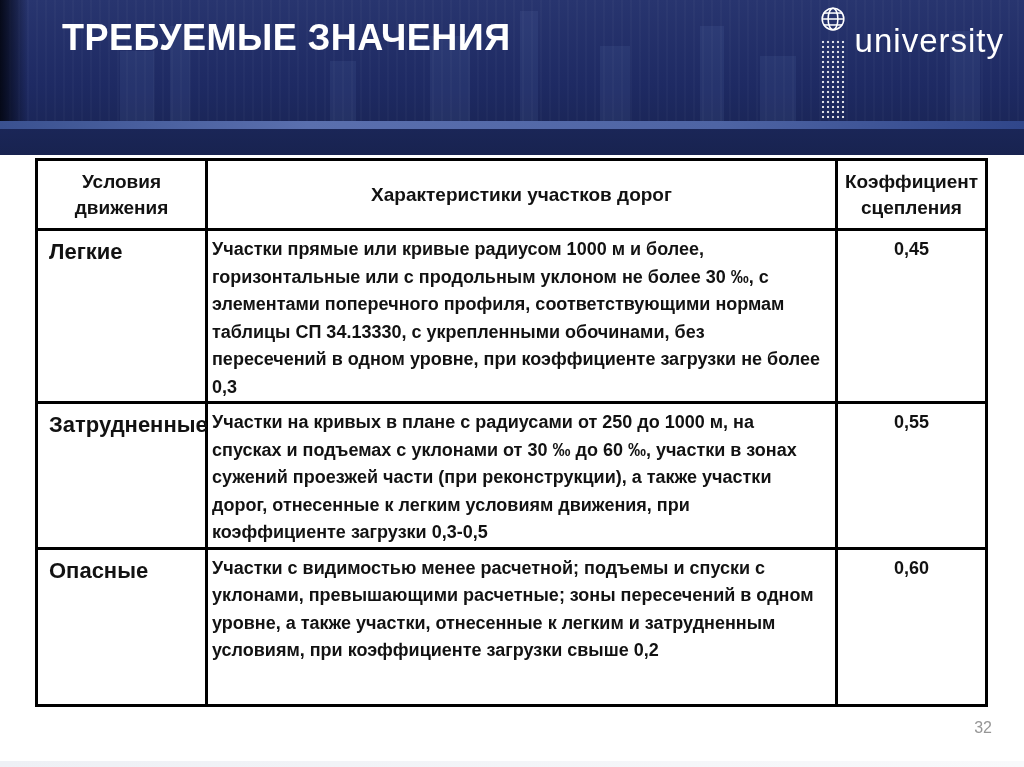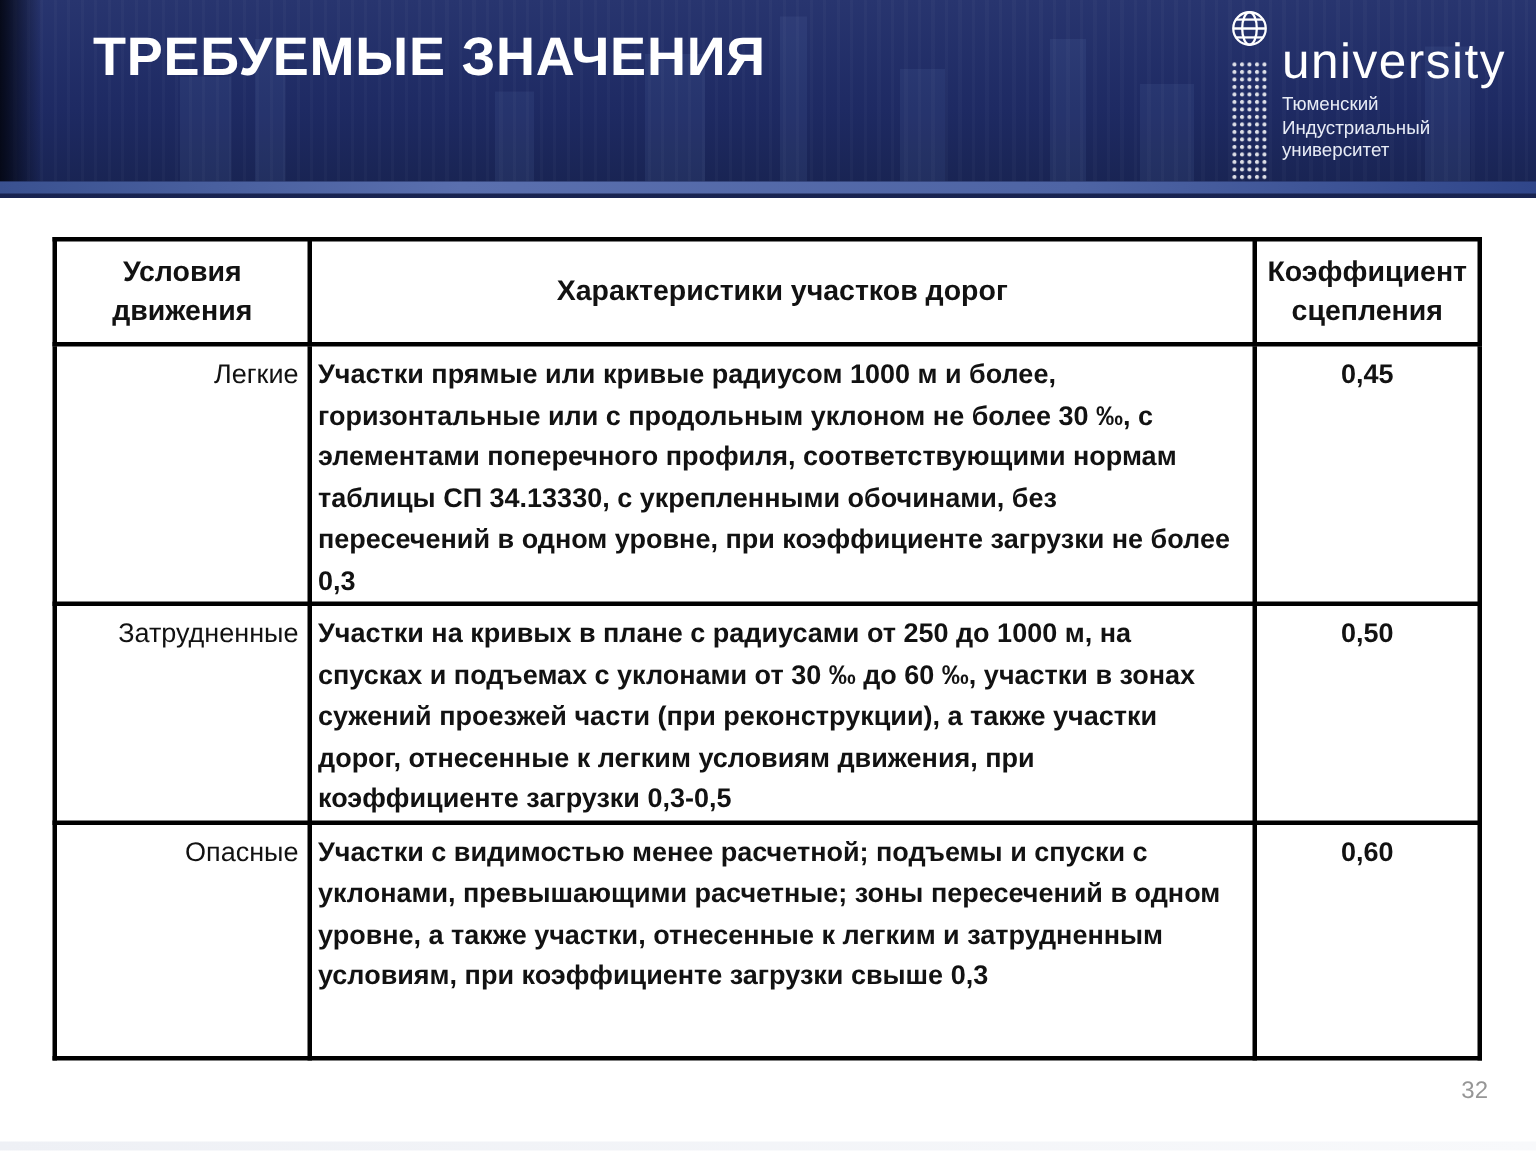--- a/index.html
+++ b/index.html
@@ -3,21 +3,21 @@
 <meta charset="utf-8">
 <style>
   html,body{margin:0;padding:0;}
   body{
     width:1024px;height:767px;position:relative;overflow:hidden;
     background:#ffffff;
     font-family:"Liberation Sans","DejaVu Sans",sans-serif;
   }
   
   .header{
-    position:absolute;left:0;top:0;width:1024px;height:132px;
+    position:absolute;left:0;top:0;width:1024px;height:155px;
     background:linear-gradient(180deg,#28356f 0%,#1e2a63 55%,#182350 100%);
   }
   .city{position:absolute;left:0;top:0;width:1024px;height:121px;overflow:hidden;}
   .b{position:absolute;bottom:0;background:rgba(120,145,210,0.10);}
   .city-tex{
     position:absolute;left:0;top:0;width:1024px;height:121px;
     background:repeating-linear-gradient(90deg,rgba(255,255,255,0.025) 0 2px,transparent 2px 9px);
   }
   .edge-left{
     position:absolute;left:0;top:0;width:28px;height:121px;
@@ -56,21 +56,21 @@
   }
   table.coef th,table.coef td{border:3px solid #000;}
   table.coef th{
     font-size:19px;font-weight:bold;text-align:center;vertical-align:middle;
     padding:2px 6px;line-height:26px;
   }
   tr.hdr{height:70px;}
   tr.r1{height:169px;} tr.r2{height:145px;} tr.r3{height:157px;}
   col.c1{width:170px;} col.c2{width:630px;} col.c3{width:150px;}
   td.cond{
-    vertical-align:top;text-align:right;font-size:18px;font-weight:normal;
+    vertical-align:top;text-align:left;font-size:22px;font-weight:bold;
     padding:8px 6px 0 11px;
   }
   td.desc{
     vertical-align:top;text-align:left;font-size:18px;font-weight:bold;
     line-height:27.5px;padding:5px 14px 0 4px;
   }
   td.coefval{
     vertical-align:top;text-align:center;font-size:18px;font-weight:bold;
     padding-top:8px;
   }
@@ -112,25 +112,20 @@
             <ellipse cx="12" cy="12" rx="4.5" ry="10"></ellipse>
             <line x1="2" y1="12" x2="22" y2="12"></line>
             <line x1="3.5" y1="6.5" x2="20.5" y2="6.5"></line>
             <line x1="3.5" y1="17.5" x2="20.5" y2="17.5"></line>
           </svg>
         </span>
         <div class="logo-dots"></div>
       </div>
       <div class="logo-right">
         <div class="brand">university</div>
-        <div class="org">
-          <div>Тюменский</div>
-          <div>Индустриальный</div>
-          <div>университет</div>
-        </div>
       </div>
     </div>
   </div>
   <div class="accent"></div>
 
   <table class="coef">
     <colgroup>
         <col class="c1">
         <col class="c2">
         <col class="c3">
@@ -142,25 +137,25 @@
       <th>Коэффициент сцепления</th>
     </tr>
     <tr class="r1">
       <td class="cond">Легкие</td>
       <td class="desc">Участки прямые или кривые радиусом 1000 м и более, горизонтальные или с продольным уклоном не более 30 ‰, с элементами поперечного профиля, соответствующими нормам таблицы СП 34.13330, с укрепленными обочинами, без пересечений в одном уровне, при коэффициенте загрузки не более 0,3</td>
       <td class="coefval">0,45</td>
     </tr>
     <tr class="r2">
       <td class="cond">Затрудненные</td>
       <td class="desc">Участки на кривых в плане с радиусами от 250 до 1000 м, на спусках и подъемах с уклонами от 30 ‰ до 60 ‰, участки в зонах сужений проезжей части (при реконструкции), а также участки дорог, отнесенные к легким условиям движения, при коэффициенте загрузки 0,3-0,5</td>
-      <td class="coefval">0,50</td>
+      <td class="coefval">0,55</td>
     </tr>
     <tr class="r3">
       <td class="cond">Опасные</td>
-      <td class="desc">Участки с видимостью менее расчетной; подъемы и спуски с уклонами, превышающими расчетные; зоны пересечений в одном уровне, а также участки, отнесенные к легким и затрудненным условиям, при коэффициенте загрузки свыше 0,3</td>
+      <td class="desc">Участки с видимостью менее расчетной; подъемы и спуски с уклонами, превышающими расчетные; зоны пересечений в одном уровне, а также участки, отнесенные к легким и затрудненным условиям, при коэффициенте загрузки свыше 0,2</td>
       <td class="coefval">0,60</td>
     </tr>
   </tbody>
     </table>
 
   <div class="pagenum">32</div>
   <div class="bottom-strip"></div>
 
 </div>
 

